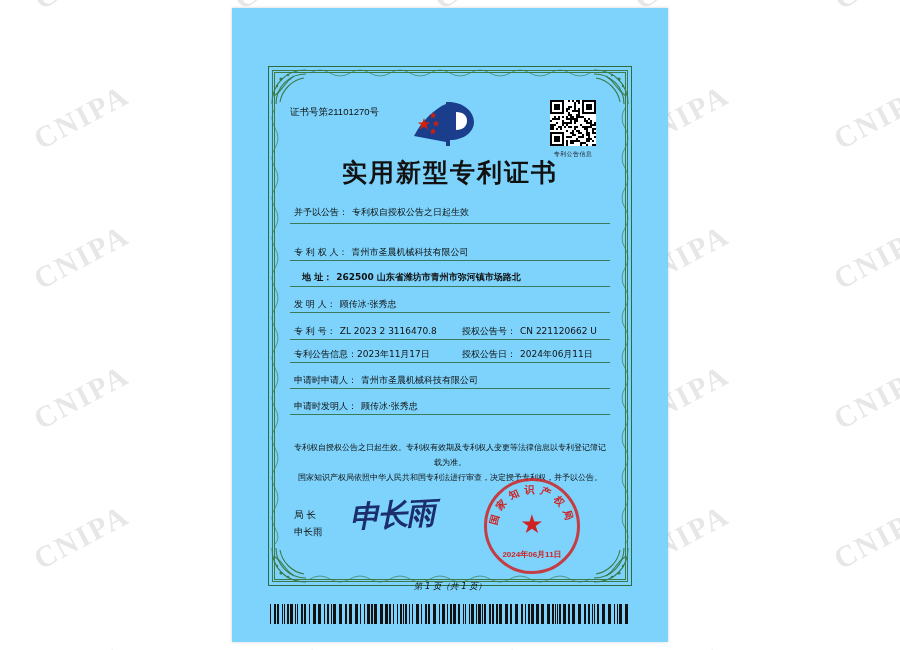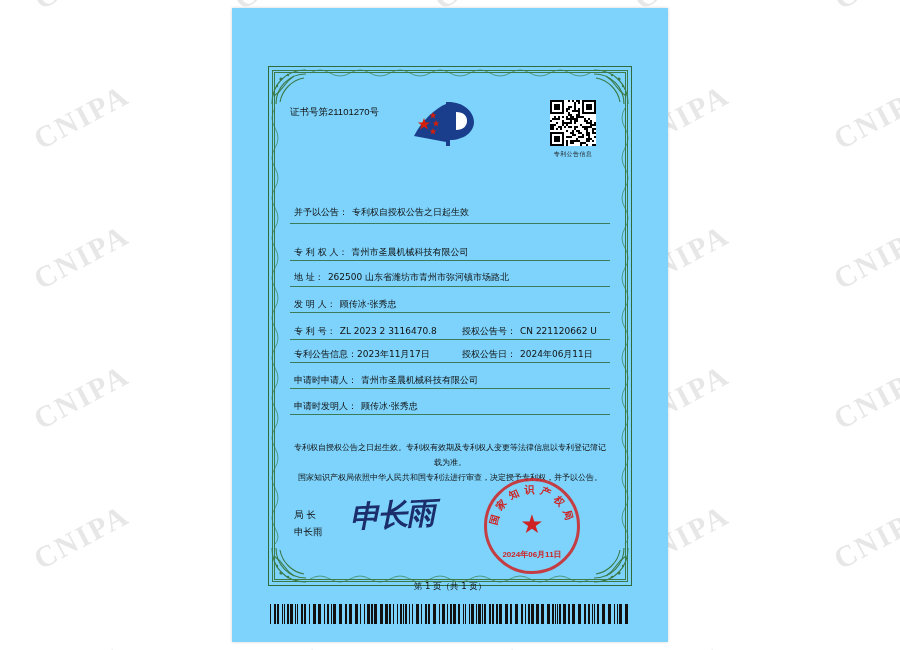--- a/index.html
+++ b/index.html
@@ -235,20 +235,21 @@
   
   .page-no {
     position: absolute;
     left: 0;
     top: 573px;
     width: 436px;
     text-align: center;
     font-size: 8.5px;
     color: #111;
     font-family: "DejaVu Sans", sans-serif;
+    font-style: italic;
   }
   .barcode {
     position: absolute;
     left: 38px;
     top: 596px;
     width: 360px;
     height: 20px;
     overflow: hidden;
   }
   .barcode i {
@@ -549,27 +550,28 @@
           <rect x="16" y="0" width="7" height="7" fill="#000"></rect>
           <rect x="17" y="1" width="5" height="5" fill="#fff"></rect>
           <rect x="18" y="2" width="3" height="3" fill="#000"></rect>
           <rect x="0" y="16" width="7" height="7" fill="#000"></rect>
           <rect x="1" y="17" width="5" height="5" fill="#fff"></rect>
           <rect x="2" y="18" width="3" height="3" fill="#000"></rect>
         </svg>
     </div>
     <div class="qr-label">专利公告信息</div>
 
+    <div class="title">实用新型专利证书</div>
 
     <div id="fields-host">
         <div class="field" style="left:62px; top:198px;"><span class="flabel">并予以公告：</span><span class="fvalue" style="margin-left:4px;">专利权自授权公告之日起生效</span></div>
         <div class="rule" style="left:58px; top:215px; width:320px;"></div>
         <div class="field" style="left:62px; top:238px;"><span class="flabel">专 利 权 人：</span><span class="fvalue" style="margin-left:4px;">青州市圣晨机械科技有限公司</span></div>
         <div class="rule" style="left:58px; top:252px; width:320px;"></div>
-        <div class="field" style="left:62px; top:263px;"><span class="flabel">地        址：</span><span class="fvalue" style="margin-left:4px;">262500 山东省潍坊市青州市弥河镇市场路北</span></div>
+        <div class="field" style="left:70px; top:263px;font-weight:bold;"><span class="flabel">地        址：</span><span class="fvalue" style="margin-left:4px;">262500 山东省潍坊市青州市弥河镇市场路北</span></div>
         <div class="rule" style="left:58px; top:278px; width:320px;"></div>
         <div class="field" style="left:62px; top:290px;"><span class="flabel">发  明  人：</span><span class="fvalue" style="margin-left:4px;">顾传冰·张秀忠</span></div>
         <div class="rule" style="left:58px; top:304px; width:320px;"></div>
         <div class="field" style="left:62px; top:317px;"><span class="flabel">专  利  号：</span><span class="fvalue" style="margin-left:4px;">ZL 2023 2 3116470.8</span></div>
         <div class="field" style="left:230px; top:317px;"><span class="flabel">授权公告号：</span><span class="fvalue" style="margin-left:4px;">CN 221120662 U</span></div>
         <div class="rule" style="left:58px; top:331px; width:320px;"></div>
         <div class="field" style="left:62px; top:340px;"><span class="flabel">专利公告信息：</span><span class="fvalue" style="">2023年11月17日</span></div>
         <div class="field" style="left:230px; top:340px;"><span class="flabel">授权公告日：</span><span class="fvalue" style="margin-left:4px;">2024年06月11日</span></div>
         <div class="rule" style="left:58px; top:354px; width:320px;"></div>
         <div class="field" style="left:62px; top:366px;"><span class="flabel">申请时申请人：</span><span class="fvalue" style="margin-left:4px;">青州市圣晨机械科技有限公司</span></div>

